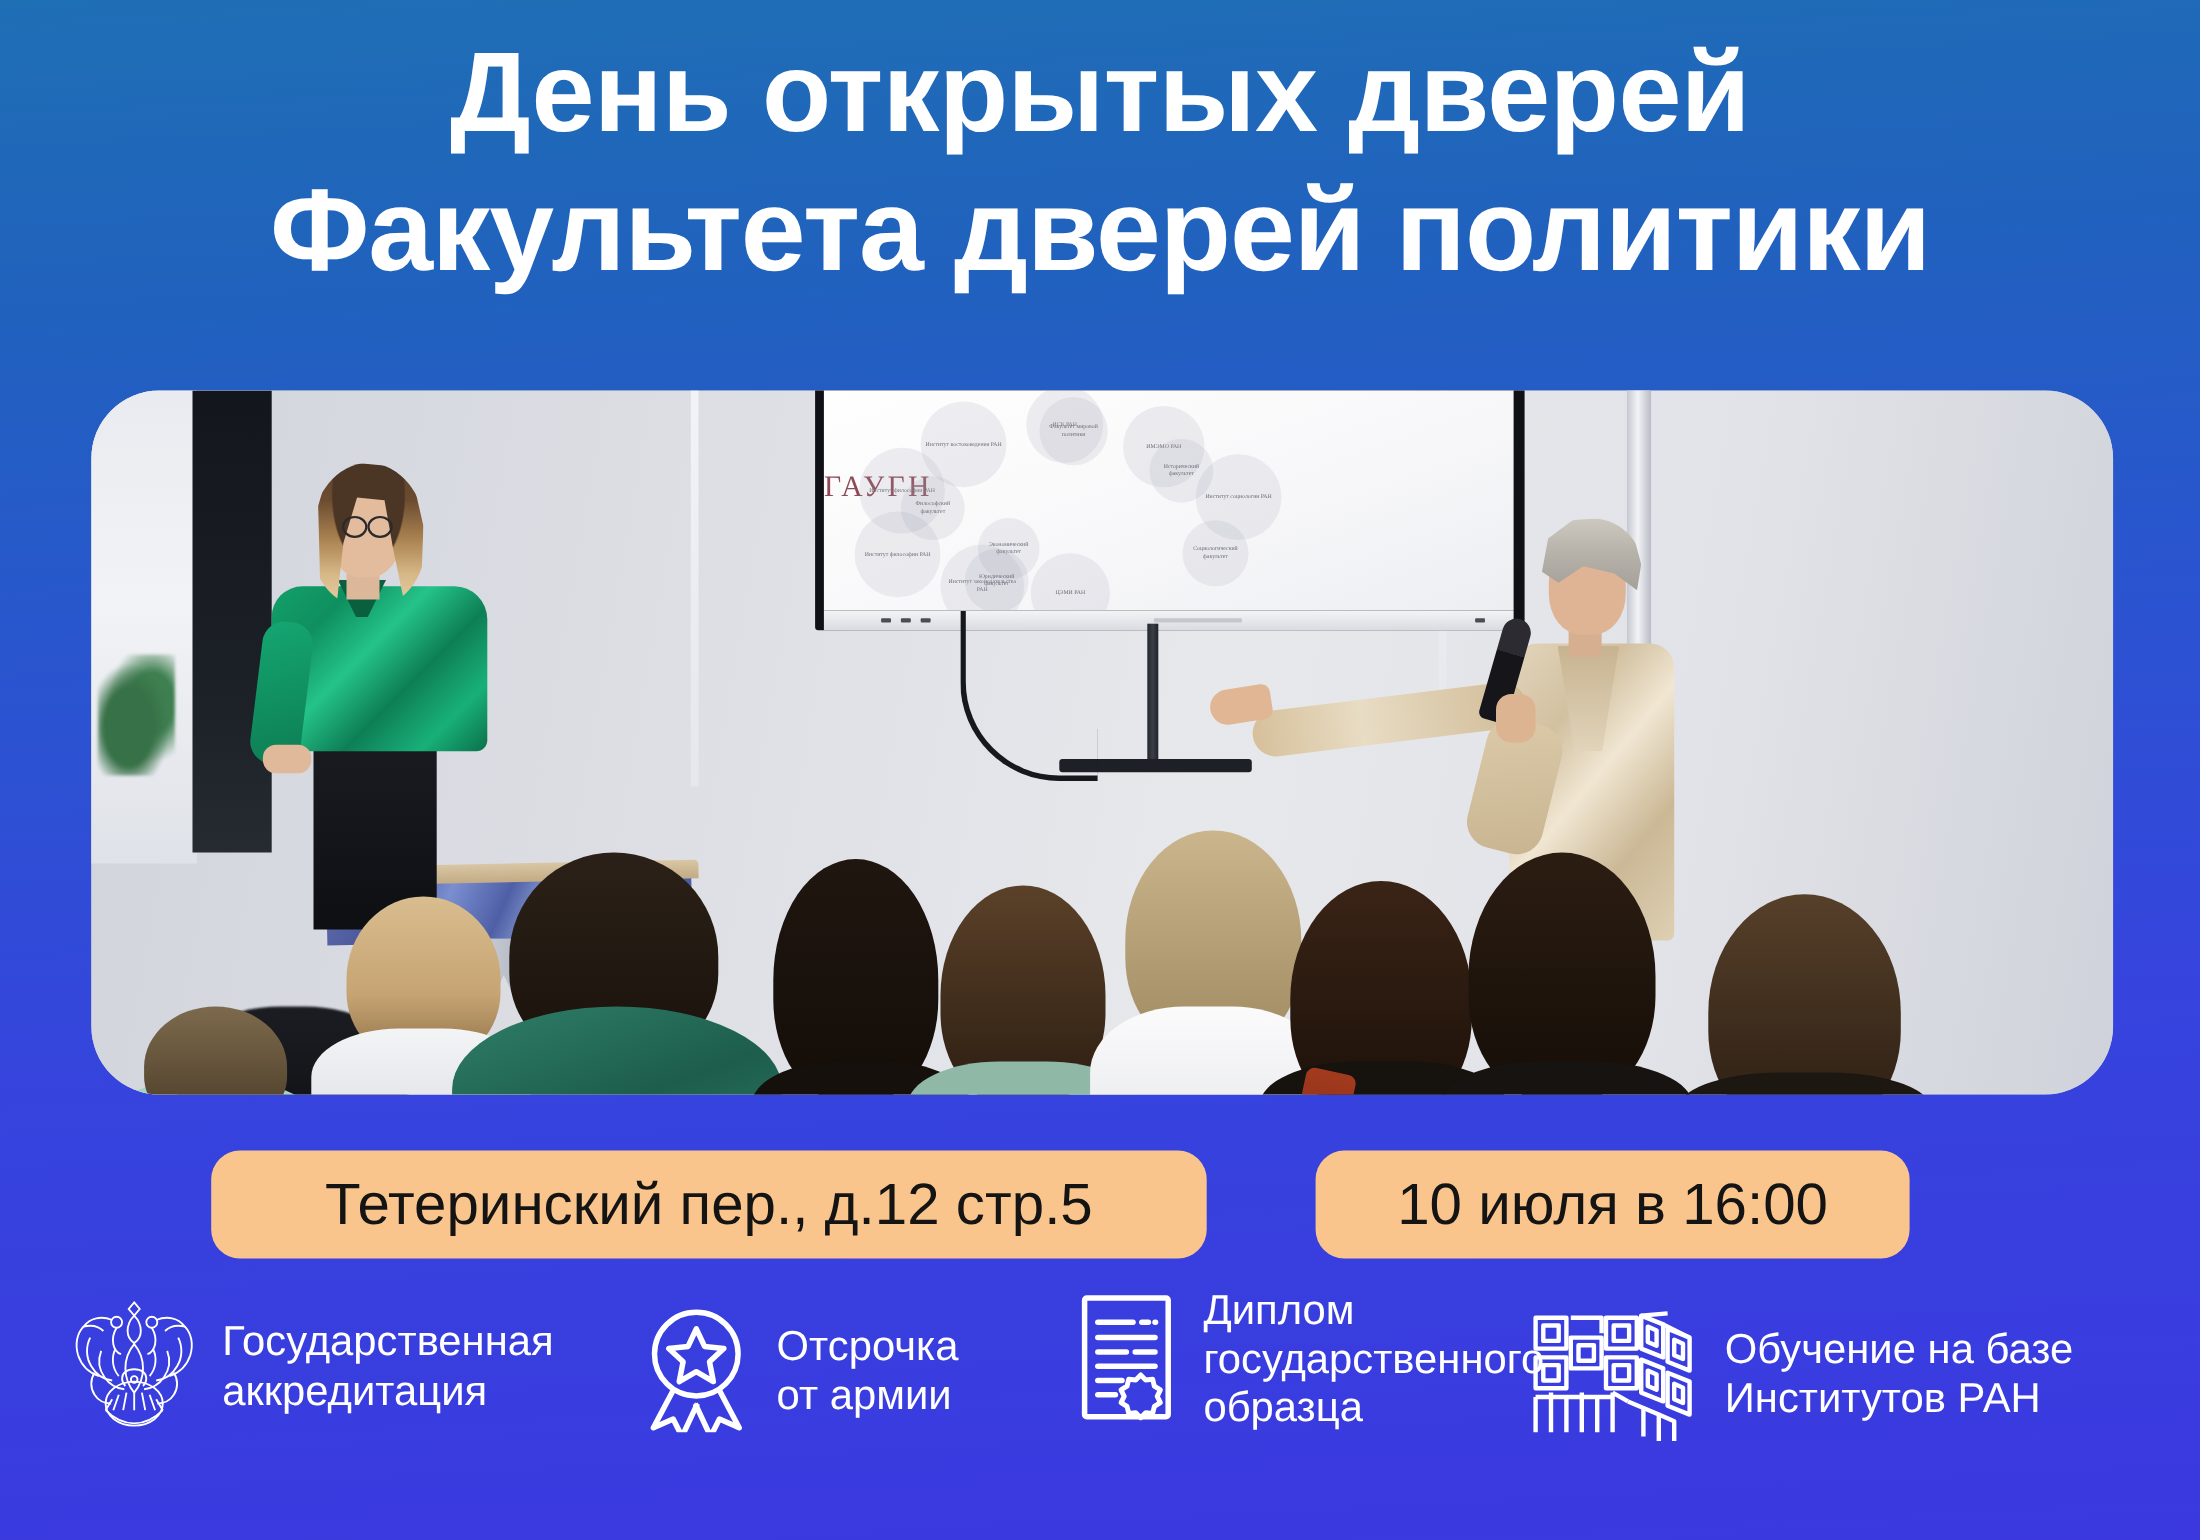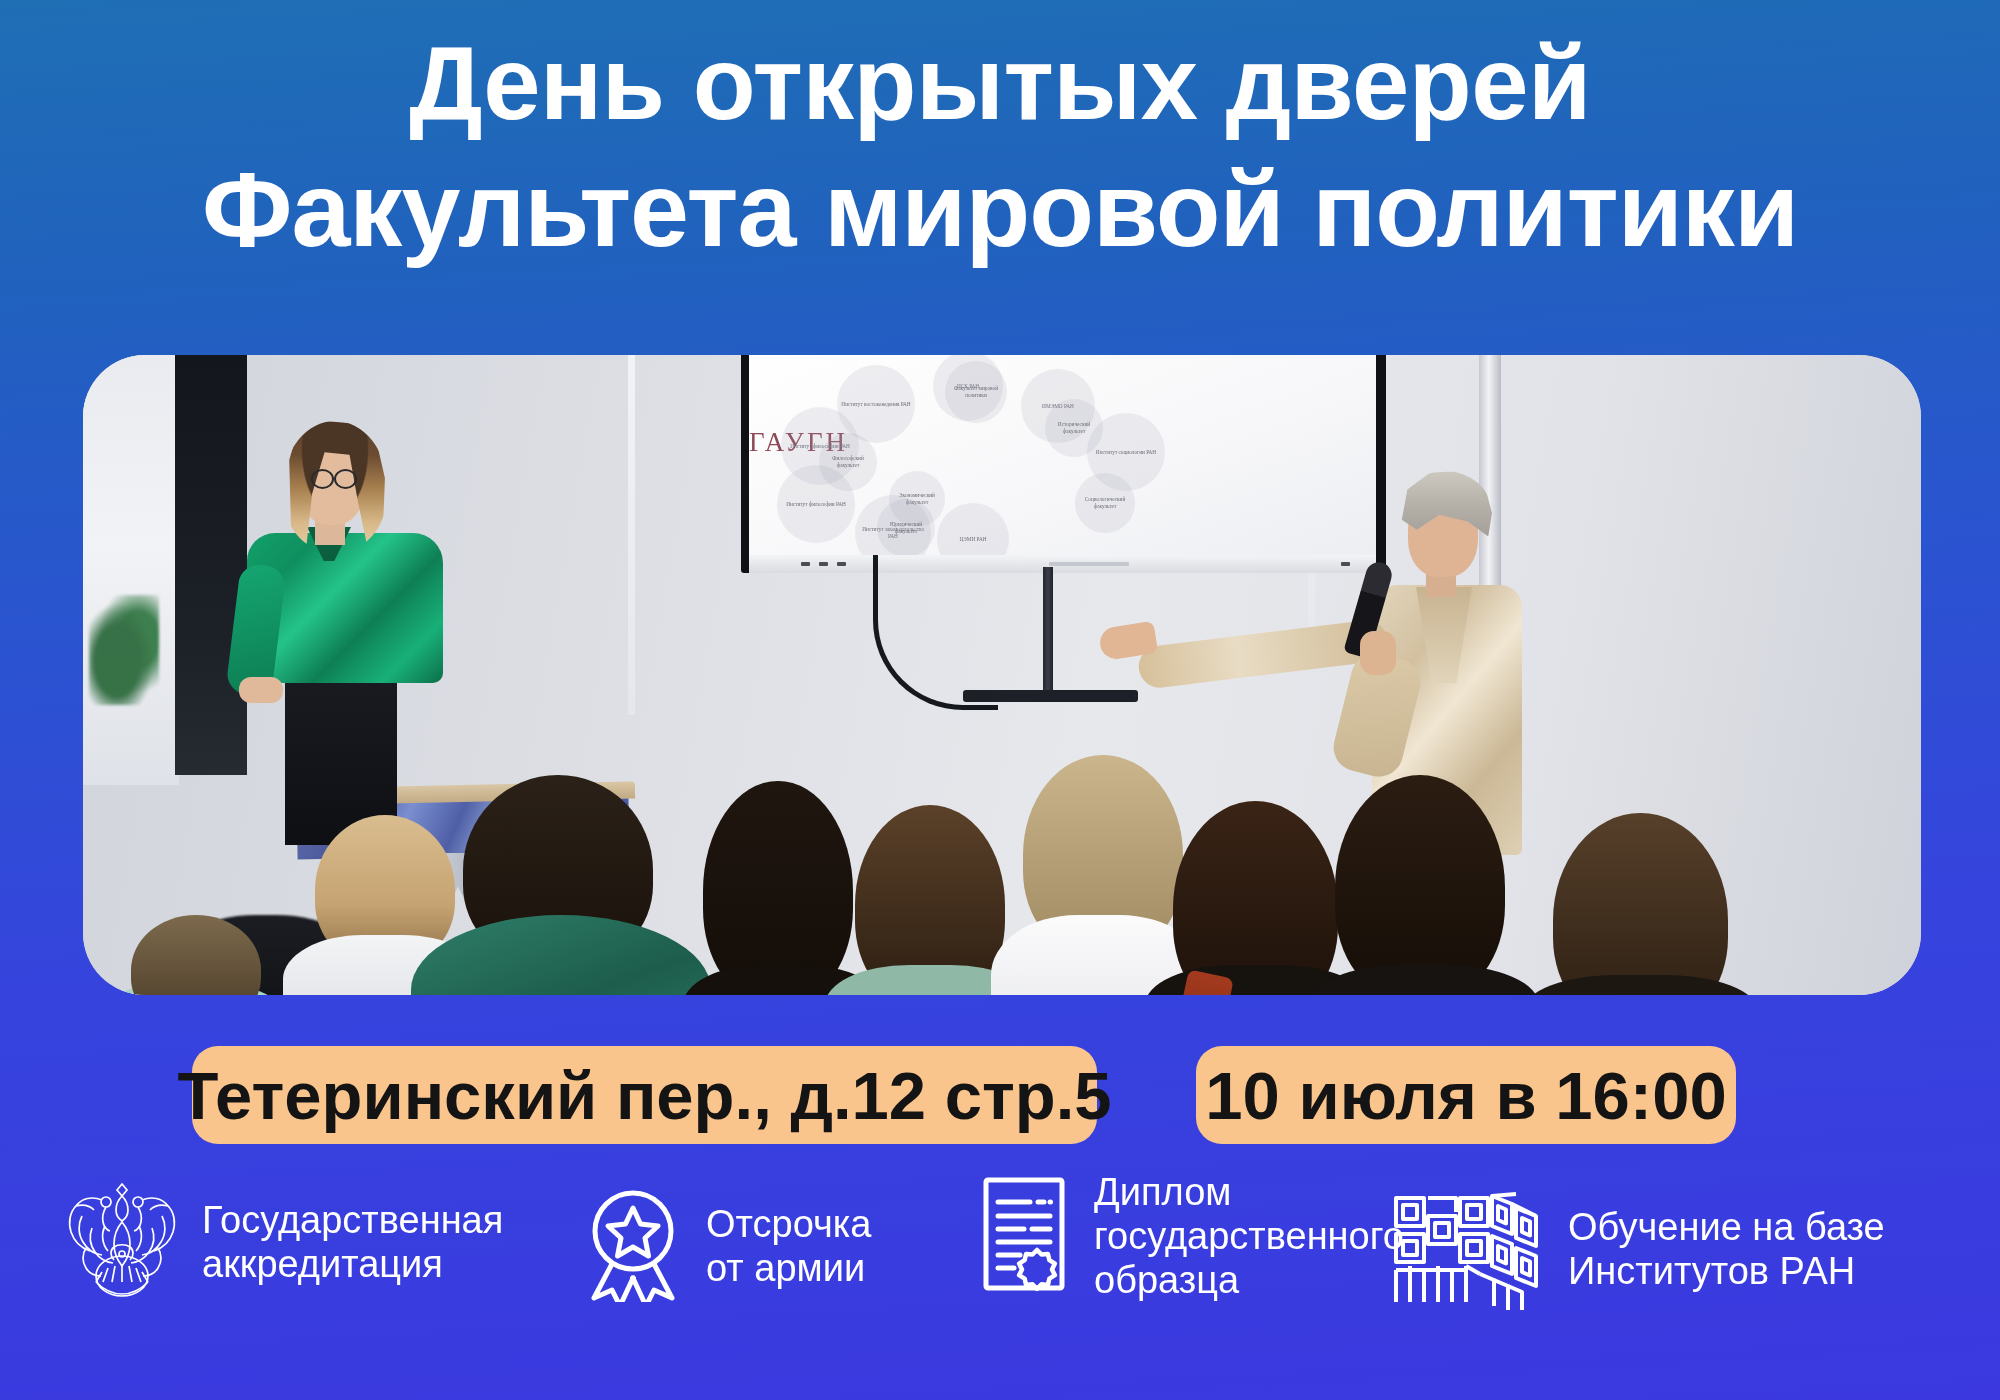--- a/index.html
+++ b/index.html
@@ -261,25 +261,24 @@
 
   
   .badges{
     position:absolute;left:0;top:1040px;width:2000px;height:110px;
   }
   .badge{
     position:absolute;
     background:#fac58c;
     border-radius:26px;
     color:#141414;
-    font-size:67px;
+    font-size:53px;
     display:flex;align-items:center;justify-content:center;
     white-space:nowrap;
     box-sizing:border-box;
-    font-weight:bold;
   }
   #badge-address{left:192px;top:6px;width:905px;height:98px;padding:0 34px;}
   #badge-date{left:1196px;top:6px;width:540px;height:98px;padding:0 34px;}
 
   
   .features{
     position:absolute;left:0;top:1176px;width:2000px;height:210px;
   }
   .feature{
     position:absolute;display:flex;align-items:center;gap:20px;
@@ -293,21 +292,21 @@
   #feat-2{left:974px;top:-6px;}
   #feat-3{left:1388px;top:8px;}
 </style>
 </head>
 <body>
 
 <div id="poster">
 
   <div class="title-wrap">
     <span class="title-line l1">День открытых дверей</span>
-    <span class="title-line l2">Факультета мировой политики</span>
+    <span class="title-line l2">Факультета дверей политики</span>
   </div>
 
   <div class="photo">
     <div class="photo-inner">
       <div class="wall"></div>
       <div class="win-left"></div>
       <div class="plant"></div>
       <div class="dark-col"></div>
       <div class="wall-seam" style="left:545px;"></div>
       <div class="wall-seam" style="left:1225px;height:300px;"></div>

